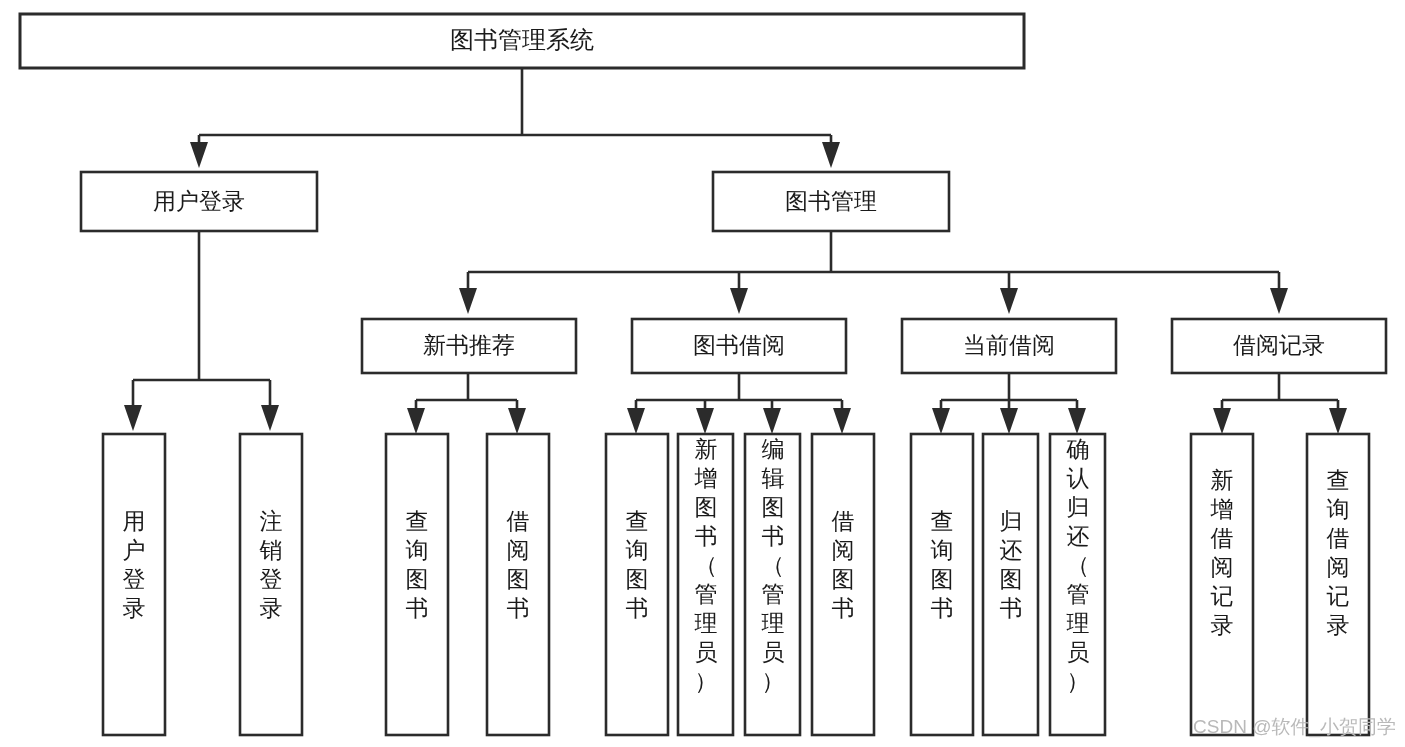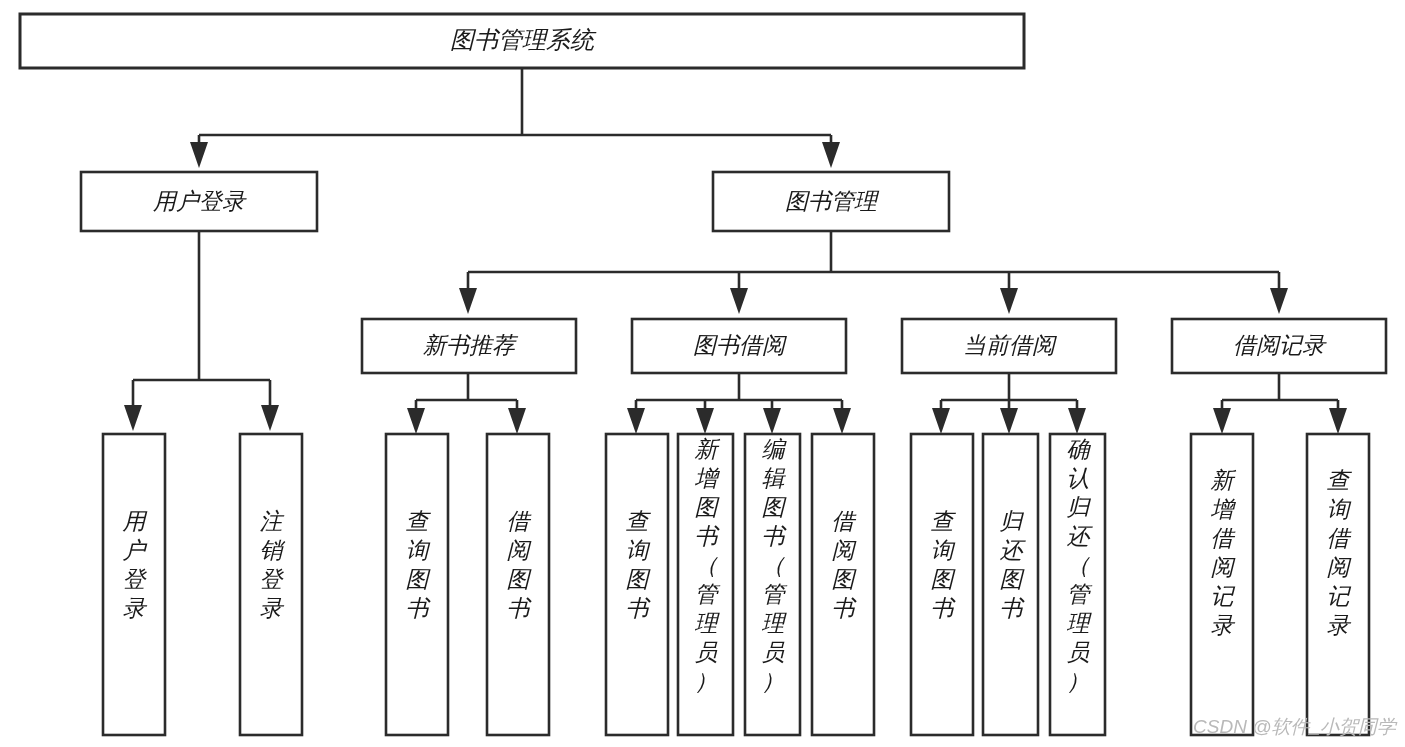--- a/index.html
+++ b/index.html
@@ -12,21 +12,20 @@
     width: 1405px;
     height: 747px;
     font-family: "Liberation Sans", "DejaVu Sans", sans-serif;
     overflow: hidden;
   }
   #diagram-root {
     position: relative;
     width: 1405px;
     height: 554px;
     background: #ffffff;
-    font-style: italic;
   }
   svg.diagram-canvas {
     position: absolute;
     left: 0;
     top: 0;
     width: 1405px;
     height: 747px;
     display: block;
   }
   .node-box {

